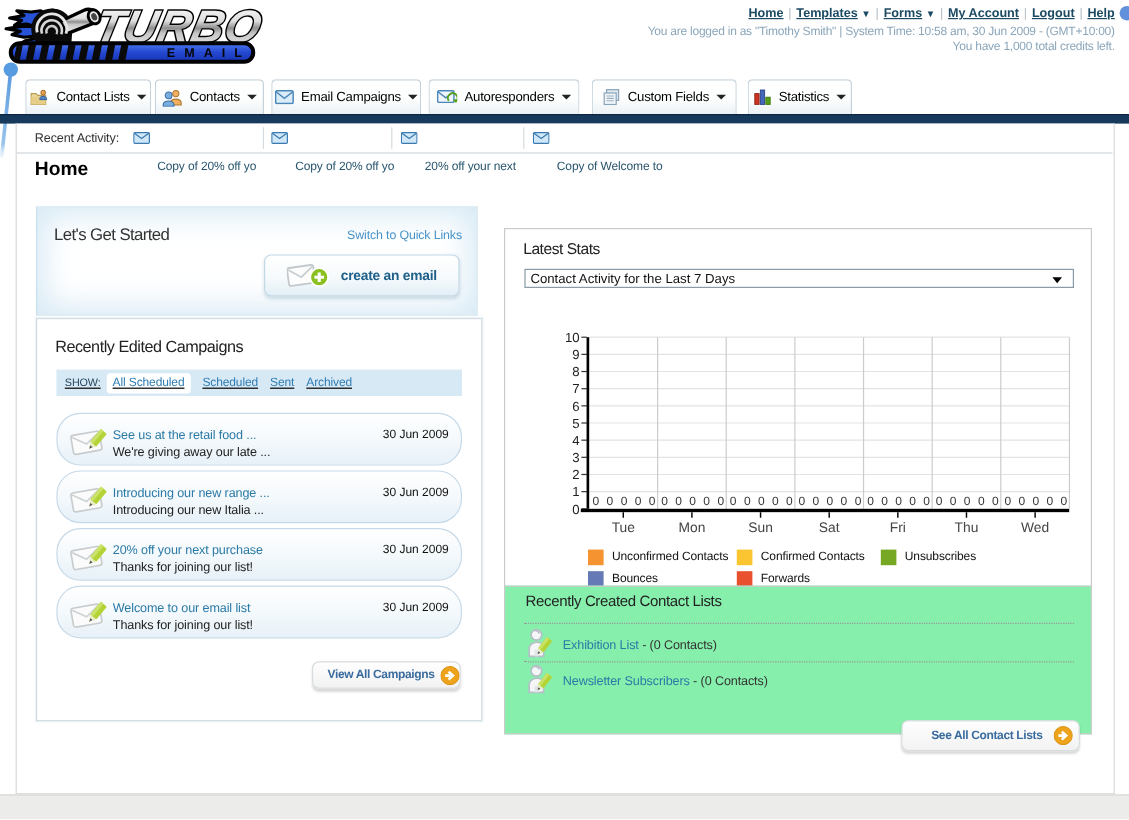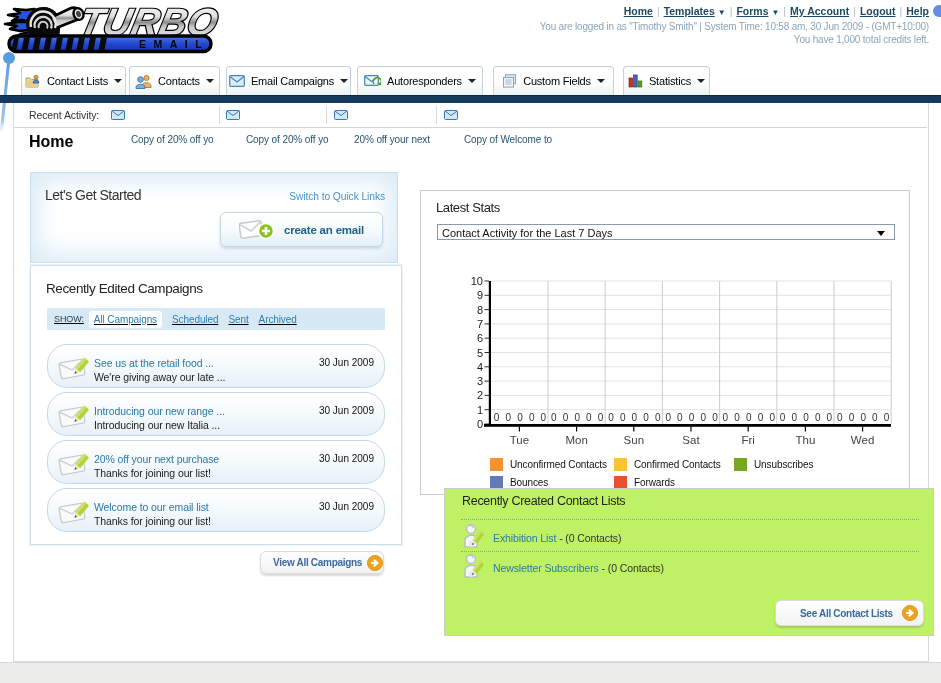--- a/index.html
+++ b/index.html
@@ -32,41 +32,41 @@
 
 h1.home { position:absolute; left:15px; top:30px; font-size:16px; color:#000; letter-spacing:0px; }
 
 
 .panel1 { position:absolute; left:16px; top:57px; width:368px; height:91px; background:#fff; box-shadow:inset 0 0 26px 6px rgba(186,218,238,0.6); border:1px solid #c9dfec;margin-top:12px; }
 .panel1 .t { position:absolute; left:14px; top:14px; font-size:14px; letter-spacing:-0.5px; color:#333; }
 .panel1 .ql { position:absolute; right:12px; top:18px; font-size:10.3px; letter-spacing:-0.1px; color:#4792c8; }
 .gsbtn { position:absolute; top:39px; width:163px; height:35px; background:linear-gradient(#ffffff,#f6fafc 55%,#e3eff7); border:1px solid #c2d8e5; border-radius:6px; box-shadow:0 2px 3px rgba(150,180,200,.45); display:flex; align-items:center; justify-content:center; font-size:11.5px; letter-spacing:-0.2px; font-weight:bold; color:#1e608a; }
 .gsbtn svg { margin-right:9px; }
 
-.panel2 { position:absolute; left:16px; top:162px; width:372px; height:280px; background:#fff; border:1px solid #d2dde4; box-shadow:0 0 0 1px #eef3f6; }
+.panel2 { position:absolute; left:16px; top:162px; width:372px; height:336px; background:#fff; border:1px solid #d2dde4; box-shadow:0 0 0 1px #eef3f6; }
 .panel2 .t { position:absolute; left:15px; top:15px; font-size:13.5px; letter-spacing:-0.4px; color:#222; }
 .showbar { position:absolute; left:16px; top:42px; width:338px; height:22px; background:#d8e9f6; font-size:10px; letter-spacing:-0.1px; display:flex; align-items:center;text-decoration:underline; }
 .showbar .sl { color:#23455c; font-size:9px; margin-left:7px; }
 .showbar .pill { background:#fff; border-radius:3px; padding:3px 5px; color:#2d7cb4; margin-left:5px; }
 .showbar a { color:#2d7cb4; margin-left:10px; text-decoration:none; }
 .citem { position:absolute; left:16px; width:338px; height:44px; background:linear-gradient(#ffffff,#f4f9fc 50%,#e7f1f8); border:1px solid #c6d9e8; border-radius:20px; }
 .citem .ic { position:absolute; left:10px; top:10px; }
 .citem .l1 { position:absolute; left:46px; top:12px; font-size:10.5px; letter-spacing:-0.1px; color:#2b7aa6; }
 .citem .l2 { position:absolute; left:46px; top:26px; font-size:10.5px; letter-spacing:-0.1px; color:#222; }
 .citem .dt { position:absolute; right:10px; top:12px; font-size:10px; color:#111; }
 .vab svg, .sacl svg { flex:0 0 auto; }
 .vab { position:absolute; left:229px; top:285px; width:124px; height:23px; white-space:nowrap; background:linear-gradient(#ffffff,#f2f2f2); border:1px solid #d8dcde; border-radius:6px; box-shadow:0 2px 2px rgba(0,0,0,.15); display:flex; align-items:center; font-size:10px; letter-spacing:-0.3px; font-weight:bold; color:#3a6b9e; }
 
 .panel3 { position:absolute; left:406px; top:58px; width:490px; height:305px; background:#fff; border:1px solid #cbcbcb;margin-top:29px; }
 .panel3 .t { position:absolute; left:15px; top:9px; font-size:13px; letter-spacing:-0.4px; color:#222; }
 .sel { position:absolute; left:16px; top:33px; width:458px; height:16px; border:1px solid #8a9aa6; background:#fff; font-size:11px; color:#111; }
 .sel .tx { position:absolute; left:4px; top:2px; }
 .sel .ar { position:absolute; right:9px; top:6px; width:0; height:0; border-left:4px solid transparent; border-right:4px solid transparent; border-top:5px solid #000; }
 
-.panel4 { position:absolute; left:430px; top:385px; width:490px; height:148px; background:#bef264; border:1px solid #cbcbcb; }
+.panel4 { position:absolute; left:406px; top:385px; width:490px; height:124px; background:#86efac; border:1px solid #cbcbcb; }
 .panel4 .t { position:absolute; left:17px; top:5px; font-size:12.5px; letter-spacing:-0.3px; color:#222; }
 .dot { border-top:1px dotted #999; position:absolute; left:16px; width:458px; height:0; }
 .clitem { position:absolute; left:18px; white-space:nowrap; height:26px; font-size:10.5px; letter-spacing:-0.1px; }
 .clitem svg { position:absolute; left:0; top:0; }
 .clitem .tx { position:absolute; left:30px; top:9px; }
 .clitem a { color:#2b7aa6; text-decoration:none; }
 .clitem span { color:#333; }
 .sacl { position:absolute; left:330px; top:111px; width:149px; height:26px; white-space:nowrap; background:linear-gradient(#ffffff,#f2f2f2); border:1px solid #d8dcde; border-radius:6px; box-shadow:0 2px 2px rgba(0,0,0,.15); display:flex; align-items:center; font-size:10px; letter-spacing:-0.3px; font-weight:bold; color:#3a6b9e; }
 
 #footer { position:absolute; left:0; top:662px; width:941px; height:21px; background:#ececea; border-top:1px solid #d8d8d6; }
@@ -225,21 +225,21 @@
             </g>
             <circle cx="27" cy="13" r="7.5" fill="#8bc021" stroke="#fff" stroke-width="1.5"></circle>
             <path d="M27 9 L27 17 M23 13 L31 13" stroke="#fff" stroke-width="2.6"></path>
           </svg> create an email</div>
     </div>
 
     <div class="panel2">
       <div class="t">Recently Edited Campaigns</div>
       <div class="showbar">
           <span class="sl">SHOW:</span>
-          <span class="pill">All Campaigns</span>
+          <span class="pill">All Scheduled</span>
           <a href="#h">Scheduled</a>
           <a href="#h">Sent</a>
           <a href="#h">Archived</a>
         </div>
       <div class="citem" style="top:78px">
         <span class="ic"><svg width="32" height="26" viewBox="0 0 32 26">
               <g transform="rotate(-10 14 14)">
                 <rect x="2" y="6" width="24" height="16" rx="2" fill="#fbfbfb" stroke="#c8ccce" stroke-width="1.4"></rect>
                 <path d="M3 7.5 L14 15 L25 7.5" fill="none" stroke="#cdd2d5" stroke-width="1.4"></path>
               </g>

